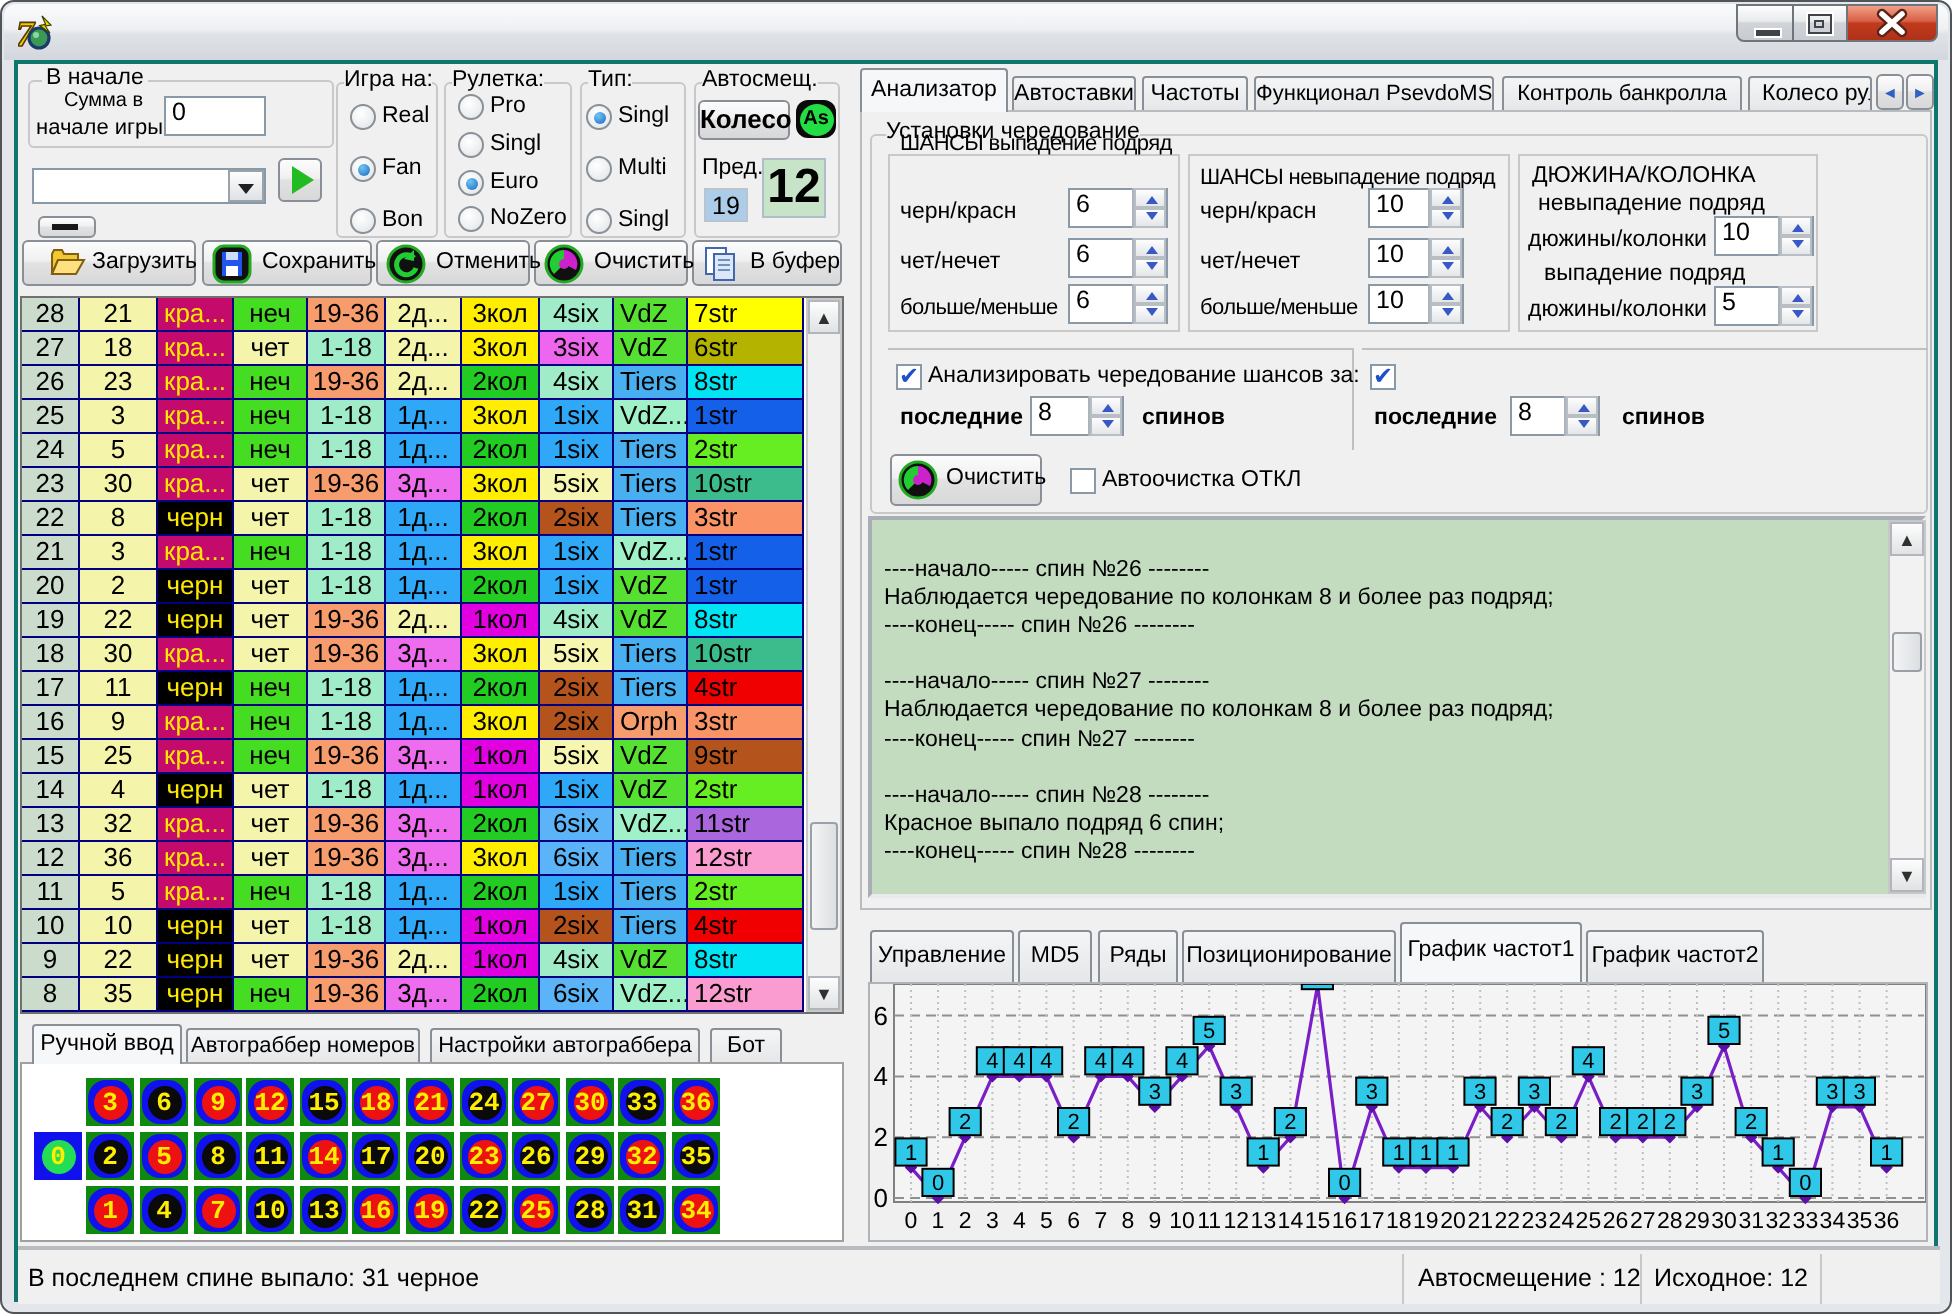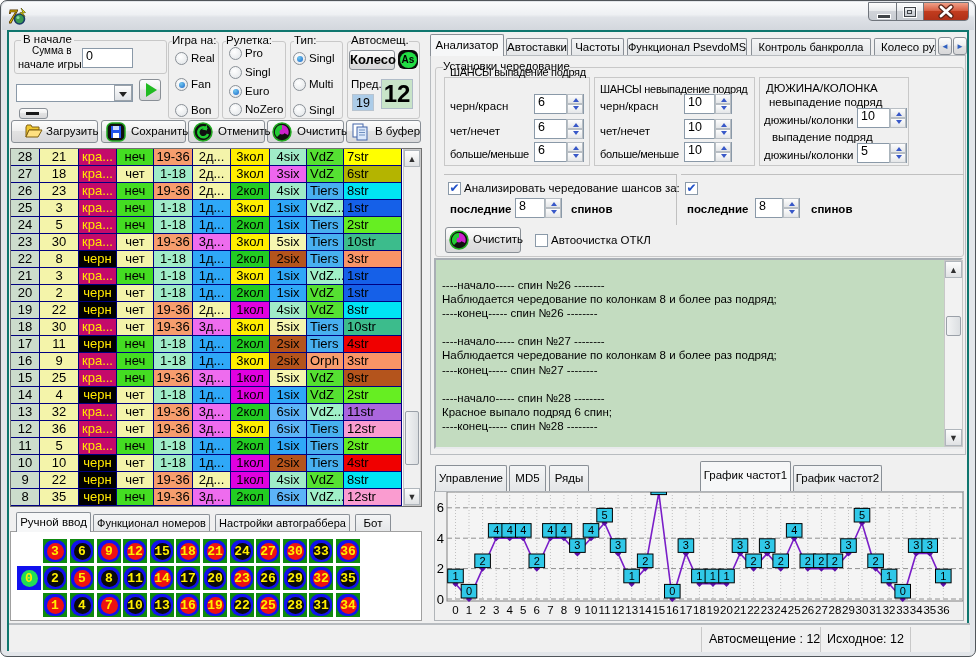--- a/index.html
+++ b/index.html
@@ -407,21 +407,21 @@
           </div>
     </div>
     <div class="sb" style="left:392px;top:0;width:18px;height:357px">
       <div class="sbbtn" style="top:0;height:17px;line-height:16px">▲</div>
       <div class="sbthumb" style="top:261px;width:14px;height:54px"></div>
       <div class="sbbtn" style="bottom:0;height:17px;line-height:17px">▼</div>
     </div>
   </div>
 
   <div class="tab sel" style="left:7px;top:480px;width:75px;height:20px;line-height:19px">Ручной ввод</div>
-  <div class="tab" style="left:84px;top:482px;width:117px;height:18px;line-height:17px;font-size:11px">Функционал номеров</div>
+  <div class="tab" style="left:84px;top:482px;width:117px;height:18px;line-height:17px;font-size:11px">Автограббер номеров</div>
   <div class="tab" style="left:206px;top:482px;width:135px;height:18px;line-height:17px;font-size:11px">Настройки автограббера</div>
   <div class="tab" style="left:346px;top:482px;width:36px;height:18px;line-height:17px">Бот</div>
   <div style="position:absolute;left:1px;top:499px;width:412px;height:90px;background:#fff;border:1px solid #a0a0a0">
     <div class="nb" style="left:32px;top:7px;background:#0f8a0f">
           <div class="nbr" style="background:#1111ee">
             <div class="nbc" style="background:#ee1111">3</div>
           </div>
         </div>
 <div class="nb" style="left:59px;top:7px;background:#0f8a0f">
           <div class="nbr" style="background:#1111ee">
@@ -599,20 +599,21 @@
           </div>
         </div>
 <div class="nb" style="left:325px;top:61px;background:#0f8a0f">
           <div class="nbr" style="background:#1111ee">
             <div class="nbc" style="background:#ee1111">34</div>
           </div>
         </div>
   </div>
 
   <div style="position:absolute;left:0px;top:591px;width:961px;height:29px;background:#f0f0f0;border-top:2px solid #b8bcc0">
+    <div class="lbl" style="left:5px;top:7px;font-size:12.5px">В последнем спине выпало: 31 черное</div>
     <div style="position:absolute;left:692px;top:2px;width:1px;height:25px;background:#c8c8c8"></div>
     <div class="lbl" style="left:700px;top:7px;font-size:12.5px">Автосмещение : 12</div>
     <div style="position:absolute;left:811px;top:2px;width:1px;height:25px;background:#c8c8c8"></div>
     <div class="lbl" style="left:818px;top:7px;font-size:12.5px">Исходное: 12</div>
     <div style="position:absolute;left:901px;top:2px;width:1px;height:25px;background:#c8c8c8"></div>
   </div>
 
   <div class="tab sel" style="left:421px;top:2px;width:74px;height:22px;line-height:21px">Анализатор</div>
   <div class="tab" style="left:497px;top:6px;width:62px;height:18px;line-height:17px">Автоставки</div>
   <div class="tab" style="left:562px;top:6px;width:53px;height:18px;line-height:17px">Частоты</div>
@@ -722,20 +723,21 @@
     <div class="sb" style="left:508px;top:0;width:19px;height:187px;background:#f2f2f2">
       <div class="sbbtn" style="top:0;height:17px;line-height:16px">▲</div>
       <div class="sbthumb" style="top:55px;width:15px;height:20px"></div>
       <div class="sbbtn" style="bottom:0;height:17px;line-height:17px">▼</div>
     </div>
   </div>
 
   <div class="tab" style="left:426px;top:433px;width:72px;height:26px;line-height:24px">Управление</div>
   <div class="tab" style="left:500px;top:433px;width:37px;height:26px;line-height:24px">MD5</div>
   <div class="tab" style="left:540px;top:433px;width:40px;height:26px;line-height:24px">Ряды</div>
+  <div class="tab" style="left:582px;top:433px;width:107px;height:26px;line-height:24px">Позиционирование</div>
   <div class="tab sel" style="left:691px;top:429px;width:91px;height:30px;line-height:26px">График частот1</div>
   <div class="tab" style="left:784px;top:433px;width:89px;height:26px;line-height:24px">График частот2</div>
   <div style="position:absolute;left:425px;top:459px;width:530px;height:130px;background:#f0f0f0;border:1px solid #b0b4b8;overflow:hidden">
     <svg width="530" height="130" style="position:absolute;left:0;top:0" font-family="Liberation Sans, sans-serif">
 <rect x="12" y="0" width="516" height="109" fill="#f4f4f4" stroke="#808080" stroke-width="1"></rect>
 <line x1="12" y1="107.0" x2="527" y2="107.0" stroke="#909090" stroke-dasharray="5,3"></line>
           <line x1="12" y1="76.6" x2="527" y2="76.6" stroke="#909090" stroke-dasharray="5,3"></line>
           <line x1="12" y1="46.2" x2="527" y2="46.2" stroke="#909090" stroke-dasharray="5,3"></line>
           <line x1="12" y1="15.8" x2="527" y2="15.8" stroke="#909090" stroke-dasharray="5,3"></line>
           <line x1="20.5" y1="0" x2="20.5" y2="109" stroke="#c0c0c0" stroke-dasharray="1,2"></line>

